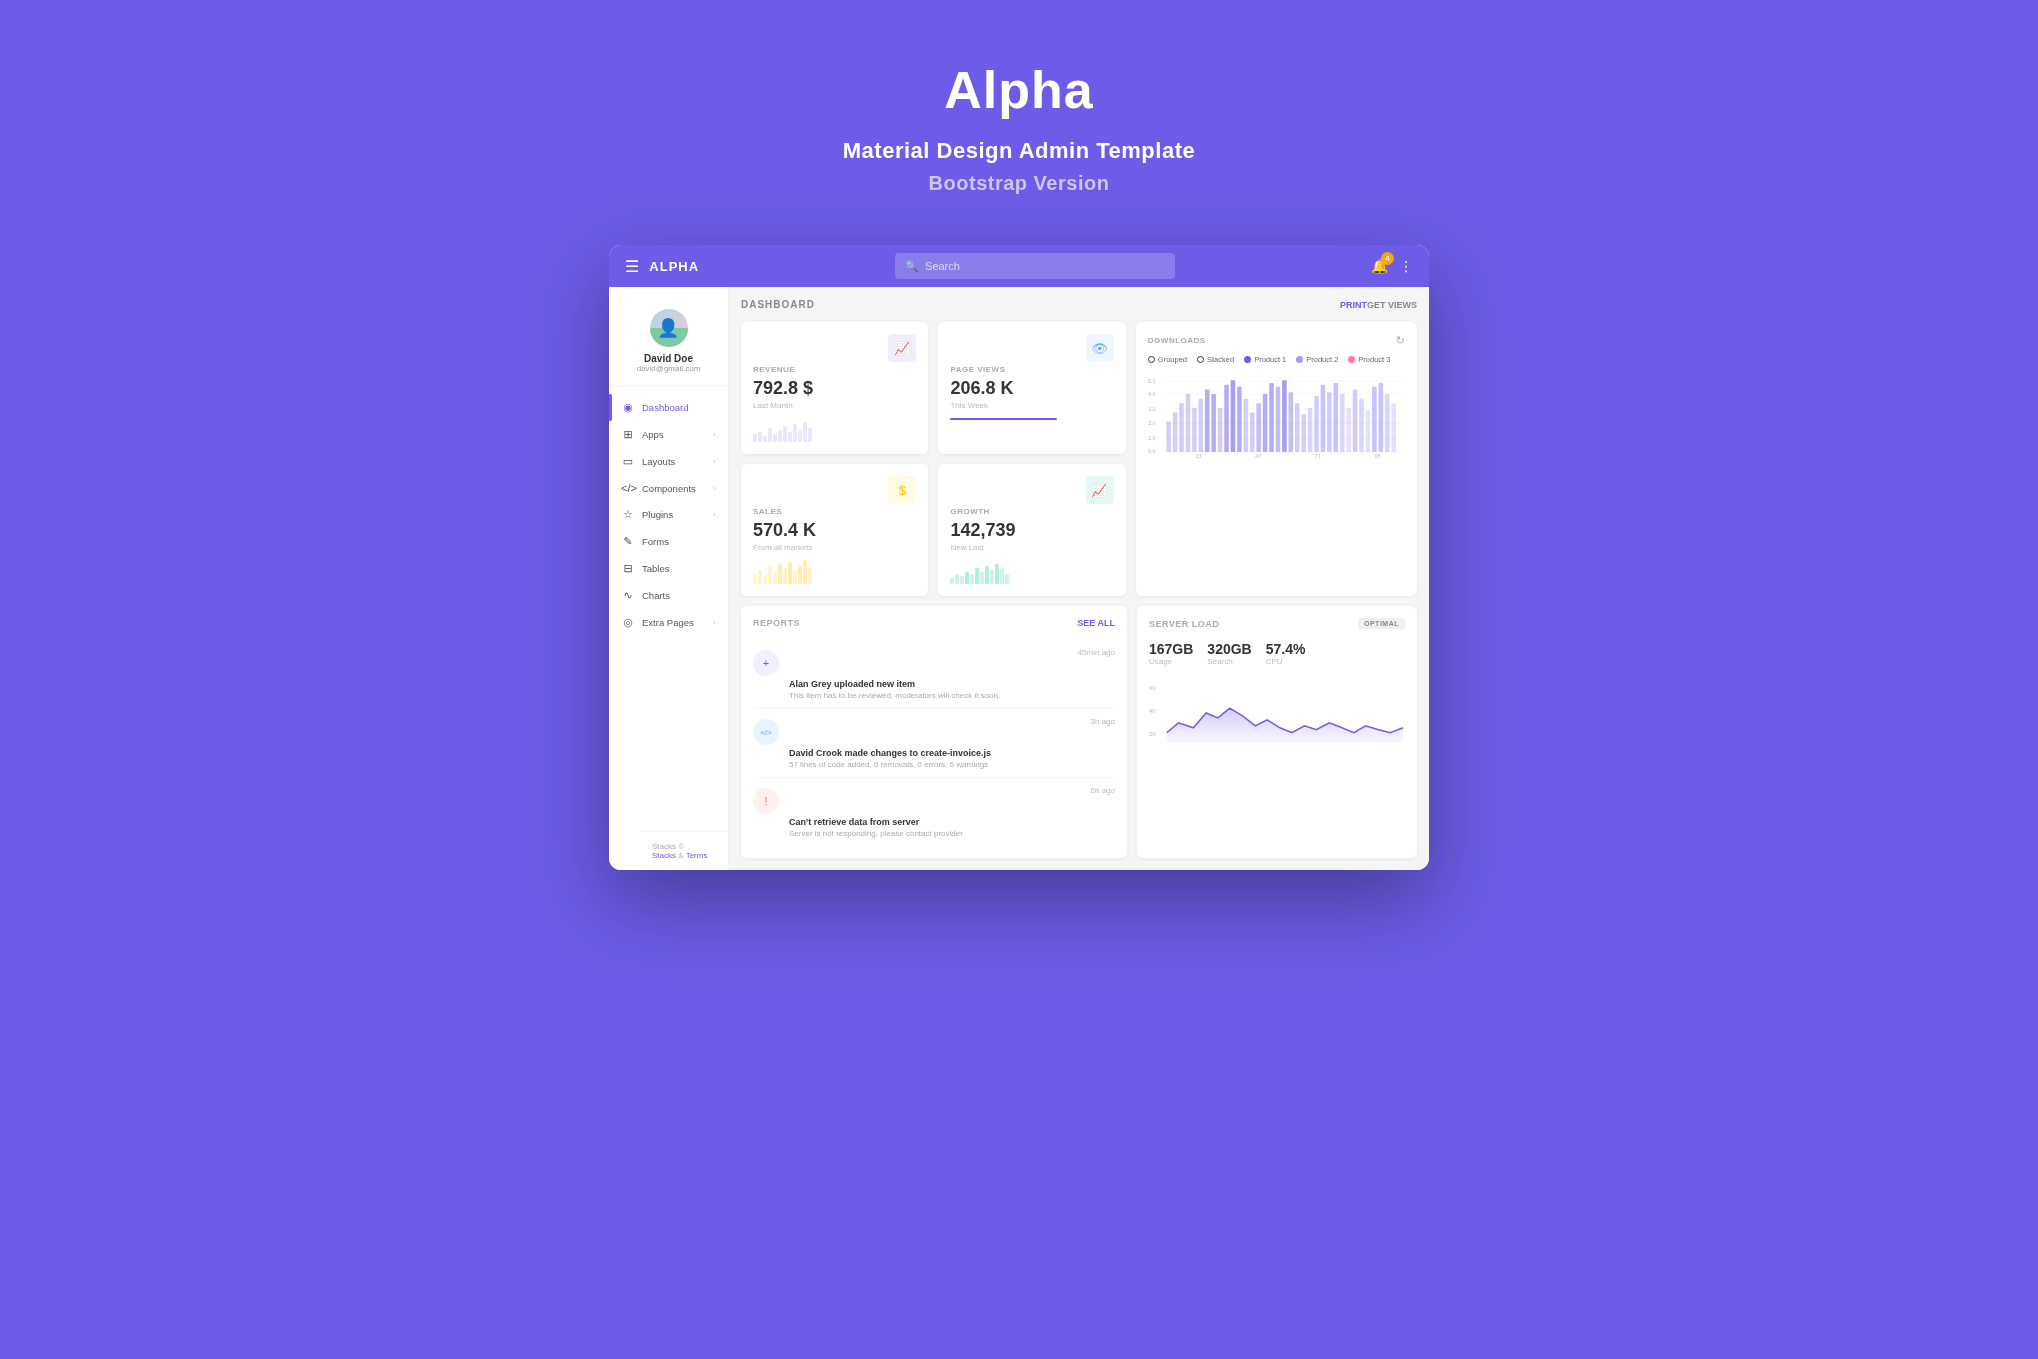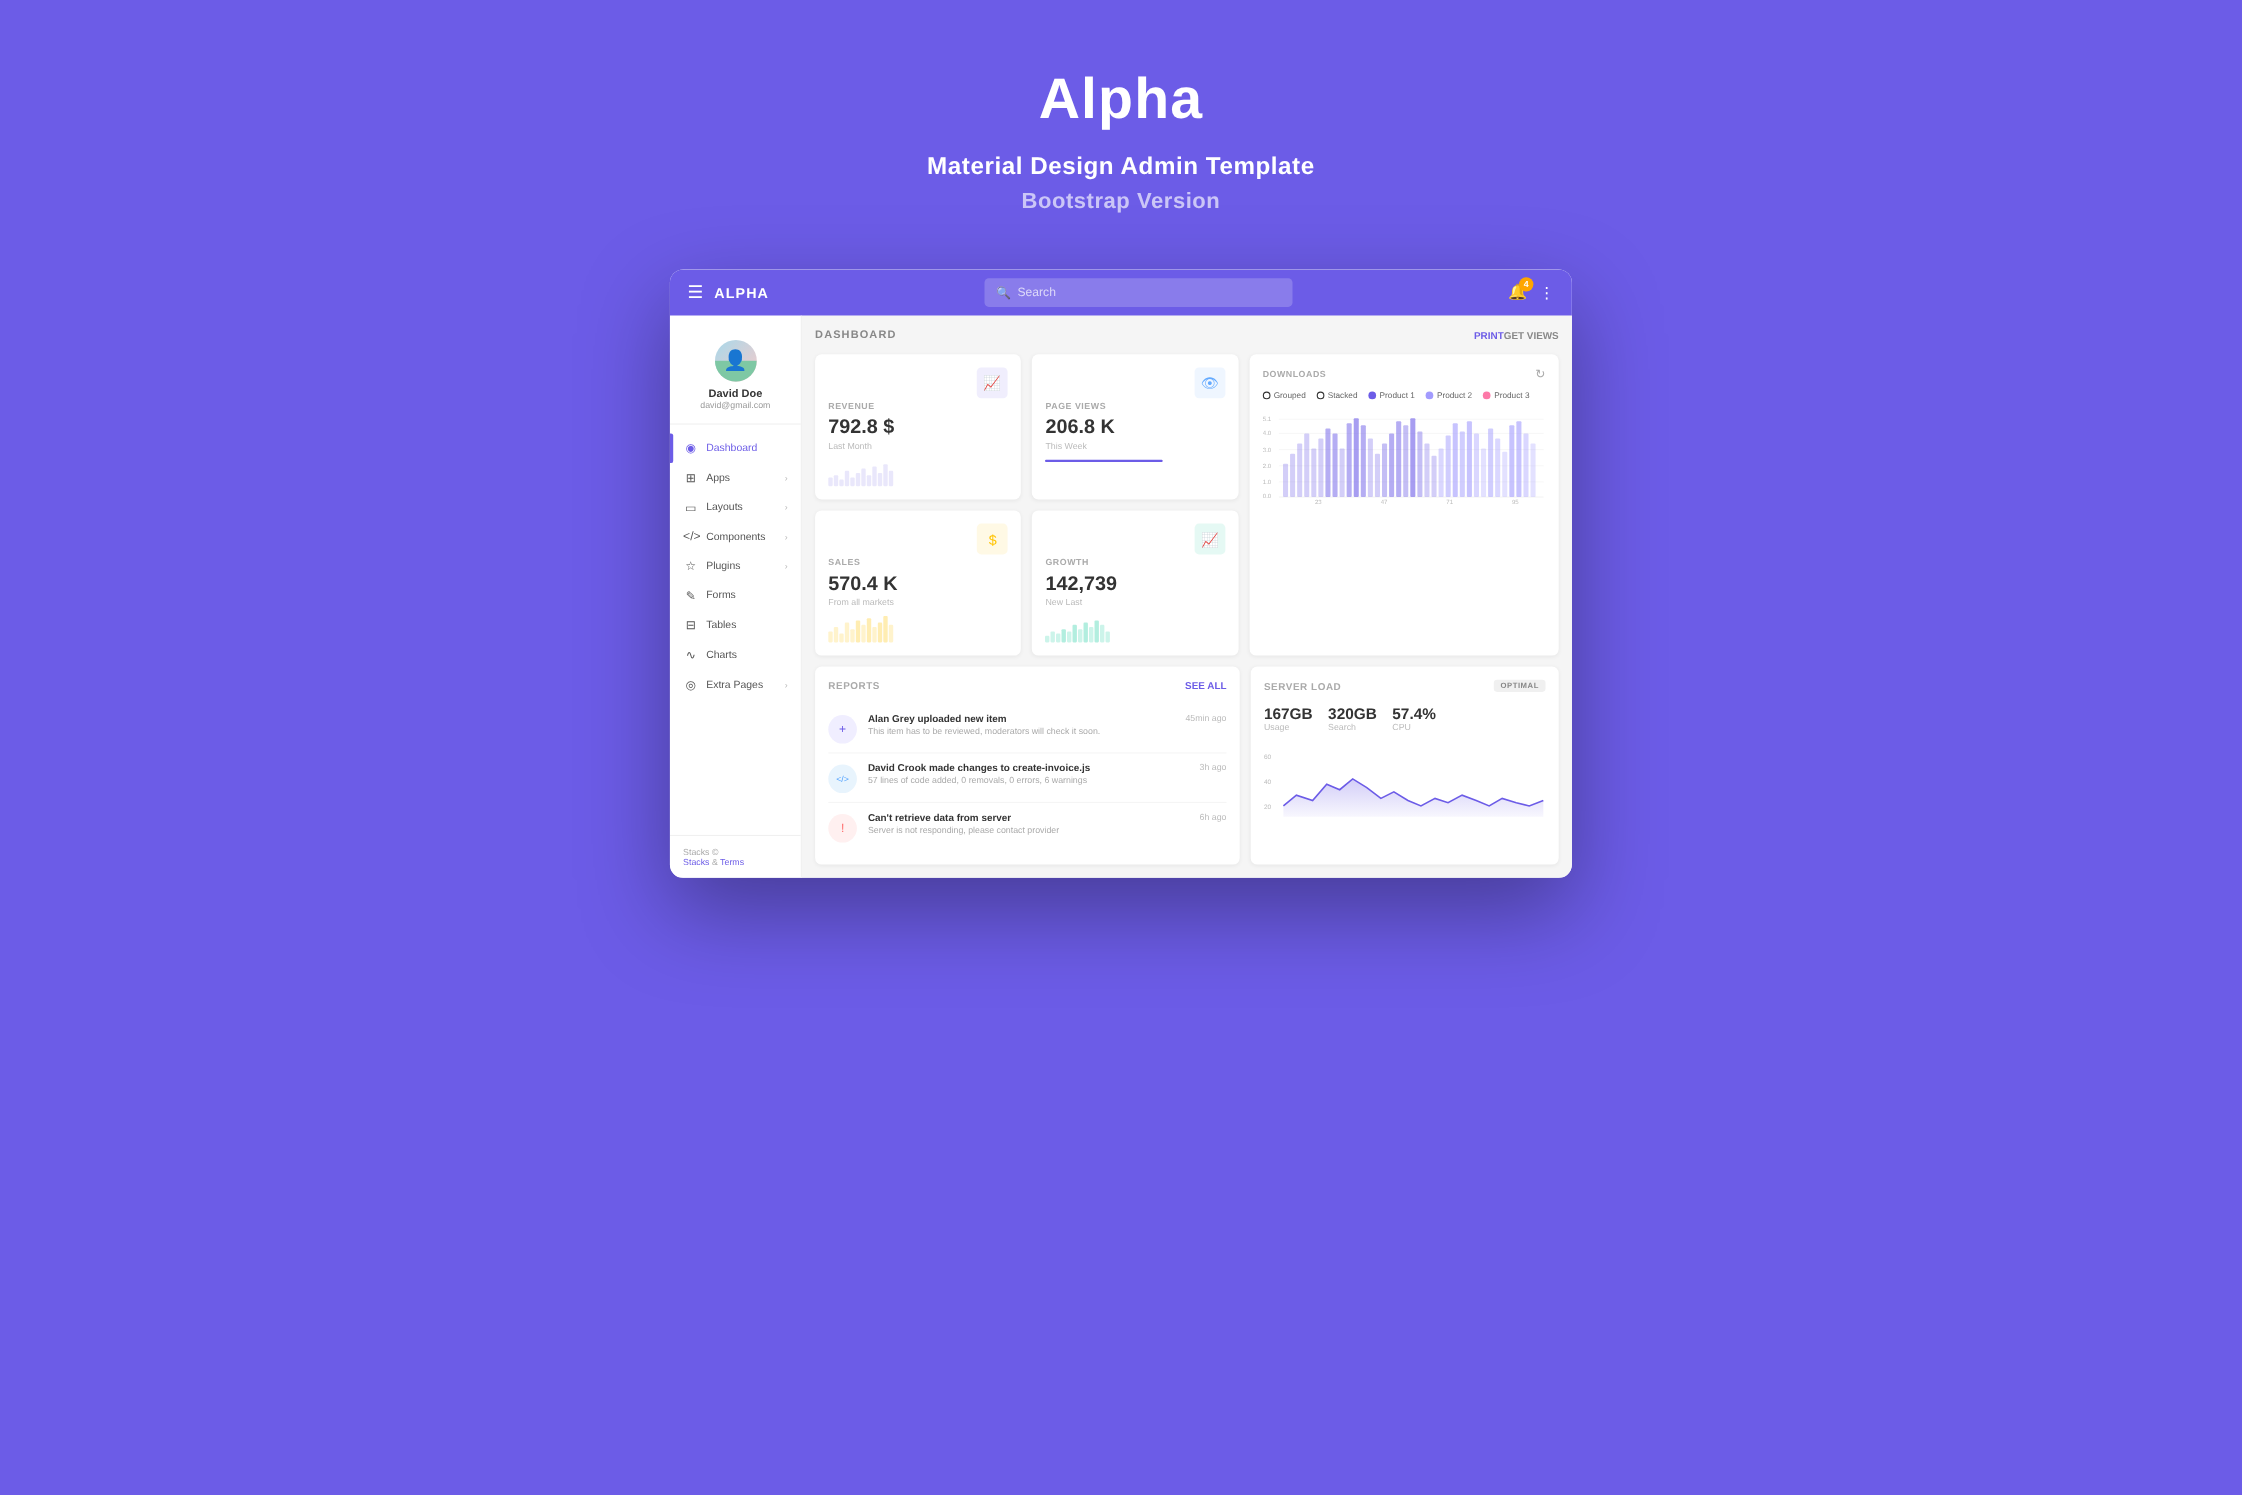--- a/index.html
+++ b/index.html
@@ -174,20 +174,21 @@
     }
     .nav-item .ni-icon { font-size: 11px; width: 14px; text-align: center; }
     .nav-item .ni-label { flex: 1; }
     .nav-item .ni-arrow { font-size: 8px; color: #bbb; }
 
     .sidebar-footer {
       padding: 10px 12px;
       font-size: 8px;
       color: #aaa;
       border-top: 1px solid #f0f0f0;
+      margin-left: 31px;
     }
     .sidebar-footer a { color: #6C5CE7; text-decoration: none; }
 
     
     .content-area {
       flex: 1;
       background: #f5f5f5;
       overflow-y: auto;
       padding: 12px;
     }
@@ -294,21 +295,21 @@
       width: 26px; height: 26px;
       border-radius: 50%;
       display: flex; align-items: center; justify-content: center;
       font-size: 11px;
       flex-shrink: 0;
       margin-top: 2px;
     }
     .ri-purple { background: #f0eeff; color: #6C5CE7; }
     .ri-blue { background: #e8f4fd; color: #4a9eff; }
     .ri-red { background: #fff0f0; color: #ff6b6b; }
-    .report-content { flex: 1; }
+    .report-content { flex: 1; margin-top: 31px; }
     .report-title { font-size: 9px; font-weight: 600; color: #333; margin-bottom: 2px; }
     .report-desc { font-size: 8px; color: #aaa; }
     .report-time { font-size: 8px; color: #bbb; white-space: nowrap; }
 
     
     .server-card {
       background: #fff;
       border-radius: 6px;
       padding: 12px;
       box-shadow: 0 1px 4px rgba(0,0,0,0.06);

